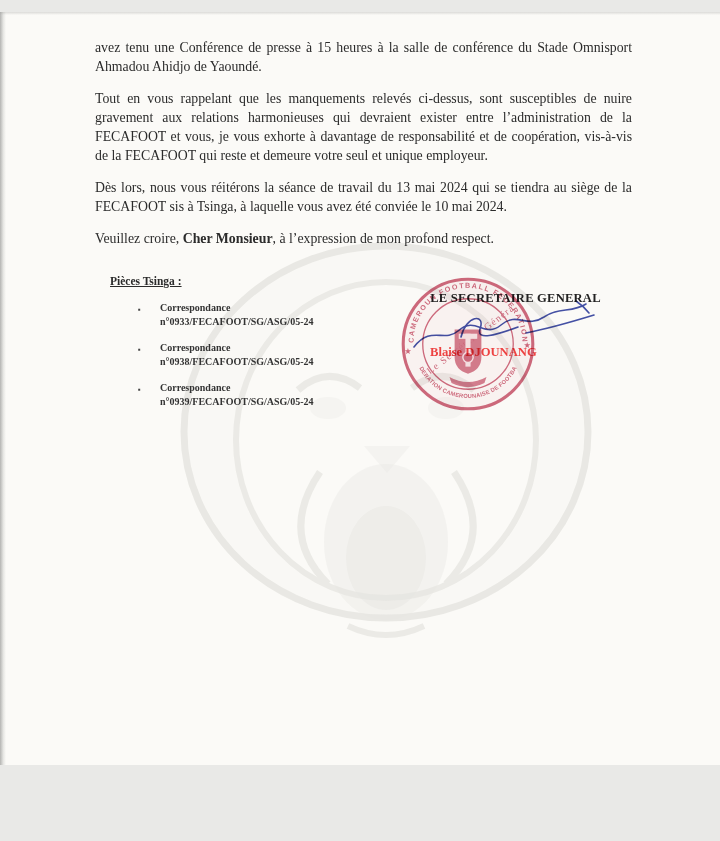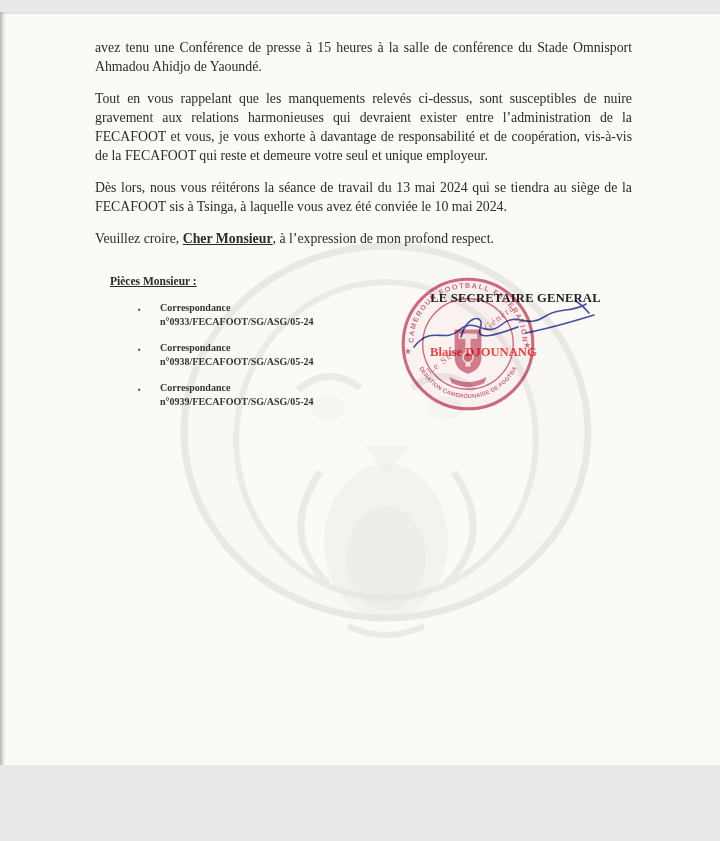--- a/index.html
+++ b/index.html
@@ -13,21 +13,21 @@
   .scan-top{position:absolute;left:0;top:0;width:100%;height:3px;
     background:linear-gradient(180deg,rgba(160,160,158,.35),rgba(255,255,255,0));}
 
   
   .watermark{position:absolute;left:168px;top:228px;width:436px;height:400px;opacity:.16;}
 
   
   .content{position:absolute;left:95px;top:26px;width:537px;}
   .content p{margin:0 0 13px 0;font-size:13.8px;line-height:19px;text-align:justify;}
   .closing{margin-top:1px;}
-  b.inline{font-weight:700;text-decoration:underline;}
+  b.inline{font-weight:700;}
 
   .attachments{margin-top:27px;margin-left:15px;}
   .attachments-heading{font-size:11.5px;font-weight:700;text-decoration:underline;}
   .attach-list{margin:14px 0 0 28px;padding:0;list-style:none;}
   .attach-item{position:relative;margin:0 0 13px 0;padding-left:22px;
     font-size:10px;line-height:13.5px;font-weight:600;color:#333;}
   .attach-item .bullet{position:absolute;left:0;top:2px;font-size:8px;color:#444;}
   .attach-item span{display:block;}
 
   
@@ -102,21 +102,21 @@
     <path d="M180,386 q38,18 76,0" fill="none" stroke="#9a9a90" stroke-width="6"></path>
   </svg>
 
   <div class="content">
     <p>avez tenu une Conférence de presse à 15 heures à la salle de conférence du Stade Omnisport Ahmadou Ahidjo de Yaoundé.</p>
     <p>Tout en vous rappelant que les manquements relevés ci-dessus, sont susceptibles de nuire gravement aux relations harmonieuses qui devraient exister entre l’administration de la FECAFOOT et vous, je vous exhorte à davantage de responsabilité et de coopération, vis-à-vis de la FECAFOOT qui reste et demeure votre seul et unique employeur.</p>
     <p>Dès lors, nous vous réitérons la séance de travail du 13 mai 2024 qui se tiendra au siège de la FECAFOOT sis à Tsinga, à laquelle vous avez été conviée le 10 mai 2024.</p>
     <p class="closing"><span>Veuillez croire, </span><b class="inline">Cher Monsieur</b><span>, à l’expression de mon profond respect.</span></p>
 
     <div class="attachments">
-      <div class="attachments-heading">Pièces Monsieur :</div>
+      <div class="attachments-heading">Pièces Tsinga :</div>
       <ul class="attach-list">
         <li class="attach-item">
           <span class="bullet">▪</span>
           <span>Correspondance</span>
           <span>n°0933/FECAFOOT/SG/ASG/05-24</span>
         </li>
         <li class="attach-item">
           <span class="bullet">▪</span>
           <span>Correspondance</span>
           <span>n°0938/FECAFOOT/SG/ASG/05-24</span>

